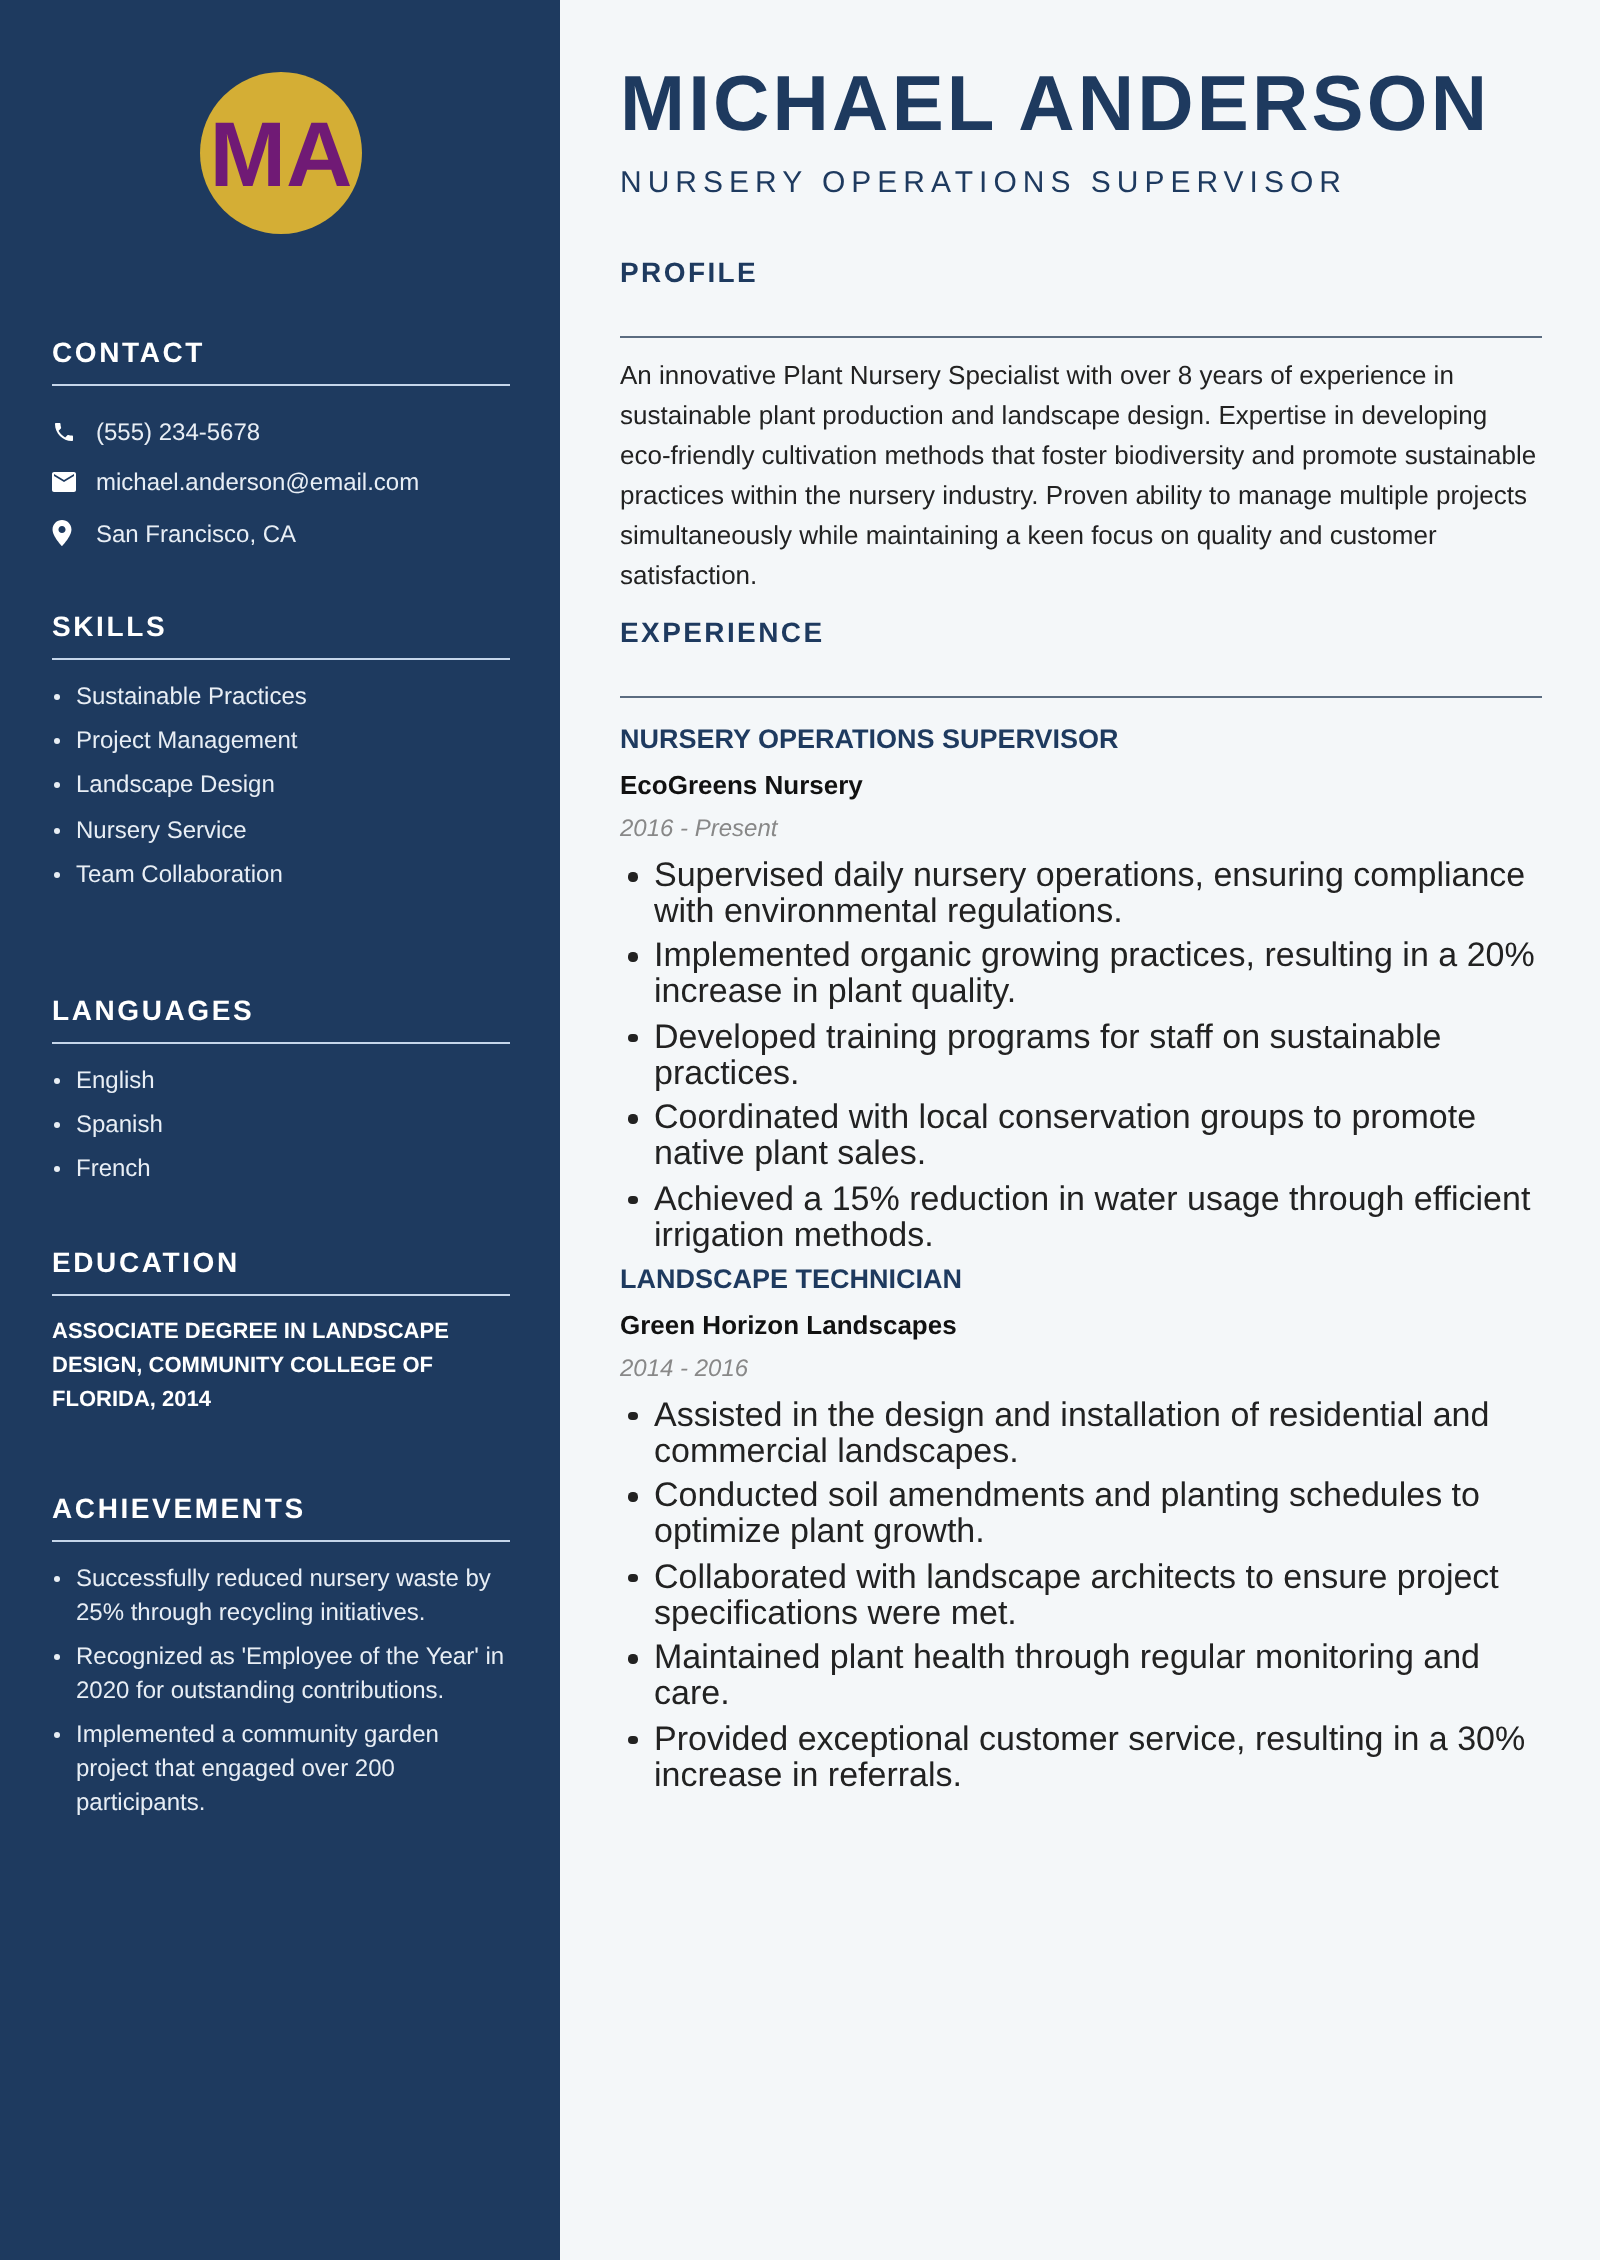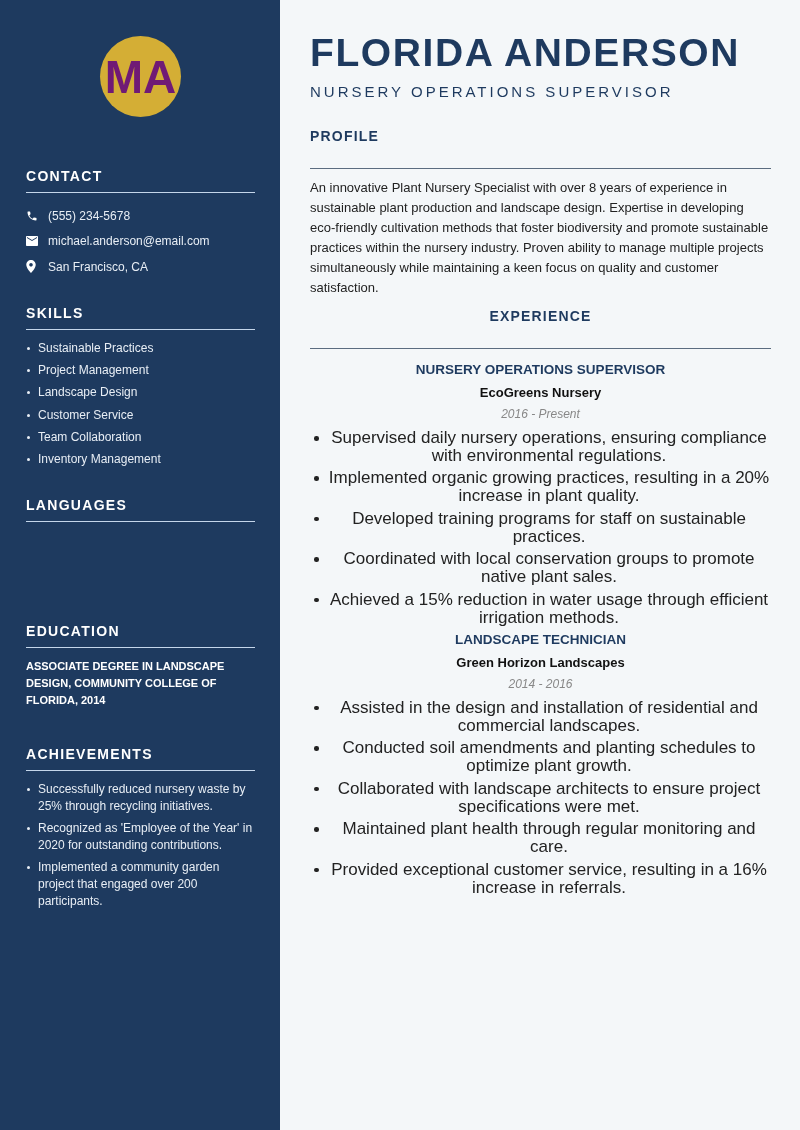--- a/index.html
+++ b/index.html
@@ -122,55 +122,59 @@
       </li>
     </ul>
   </section>
 
   <section class="side-section" style="top:305px;">
     <h2 class="side-heading">SKILLS</h2>
     <ul class="bullet-list">
       <li>Sustainable Practices</li>
       <li>Project Management</li>
       <li>Landscape Design</li>
-      <li>Customer Service</li>
+      <li>Nursery Service</li>
       <li>Team Collaboration</li>
-      <li>Inventory Management</li>
     </ul>
   </section>
 
   <section class="side-section" style="top:497px;">
     <h2 class="side-heading">LANGUAGES</h2>
+    <ul class="bullet-list">
+      <li>English</li>
+      <li>Spanish</li>
+      <li>French</li>
+    </ul>
   </section>
 
   <section class="side-section" style="top:623px;">
     <h2 class="side-heading">EDUCATION</h2>
     <p class="edu-text">ASSOCIATE DEGREE IN LANDSCAPE DESIGN, COMMUNITY COLLEGE OF FLORIDA, 2014</p>
   </section>
 
   <section class="side-section" style="top:746px;">
     <h2 class="side-heading">ACHIEVEMENTS</h2>
     <ul class="bullet-list">
       <li>Successfully reduced nursery waste by 25% through recycling initiatives.</li>
       <li>Recognized as 'Employee of the Year' in 2020 for outstanding contributions.</li>
       <li>Implemented a community garden project that engaged over 200 participants.</li>
     </ul>
   </section>
 </aside>
 
 <main class="main">
-  <h1 class="name">FLORIDA ANDERSON</h1>
+  <h1 class="name">MICHAEL ANDERSON</h1>
   <div class="title">NURSERY OPERATIONS SUPERVISOR</div>
 
   <section class="main-section" style="top:128px;">
     <h2 class="main-heading">PROFILE</h2>
     <p class="profile-text">An innovative Plant Nursery Specialist with over 8 years of experience in sustainable plant production and landscape design. Expertise in developing eco-friendly cultivation methods that foster biodiversity and promote sustainable practices within the nursery industry. Proven ability to manage multiple projects simultaneously while maintaining a keen focus on quality and customer satisfaction.</p>
   </section>
 
-  <section class="main-section" style="top:308px;text-align:center;">
+  <section class="main-section" style="top:308px;">
     <h2 class="main-heading">EXPERIENCE</h2>
 
     <div class="job">
       <div class="job-title">NURSERY OPERATIONS SUPERVISOR</div>
       <div class="job-company">EcoGreens Nursery</div>
       <div class="job-dates">2016 - Present</div>
       <ul class="job-bullets">
         <li>Supervised daily nursery operations, ensuring compliance with environmental regulations.</li>
         <li>Implemented organic growing practices, resulting in a 20% increase in plant quality.</li>
         <li>Developed training programs for staff on sustainable practices.</li>
@@ -181,17 +185,17 @@
 
     <div class="job" style="margin-top:1px;">
       <div class="job-title">LANDSCAPE TECHNICIAN</div>
       <div class="job-company">Green Horizon Landscapes</div>
       <div class="job-dates">2014 - 2016</div>
       <ul class="job-bullets">
         <li>Assisted in the design and installation of residential and commercial landscapes.</li>
         <li>Conducted soil amendments and planting schedules to optimize plant growth.</li>
         <li>Collaborated with landscape architects to ensure project specifications were met.</li>
         <li>Maintained plant health through regular monitoring and care.</li>
-        <li>Provided exceptional customer service, resulting in a 16% increase in referrals.</li>
+        <li>Provided exceptional customer service, resulting in a 30% increase in referrals.</li>
       </ul>
     </div>
   </section>
 </main>
 
 </body></html>

